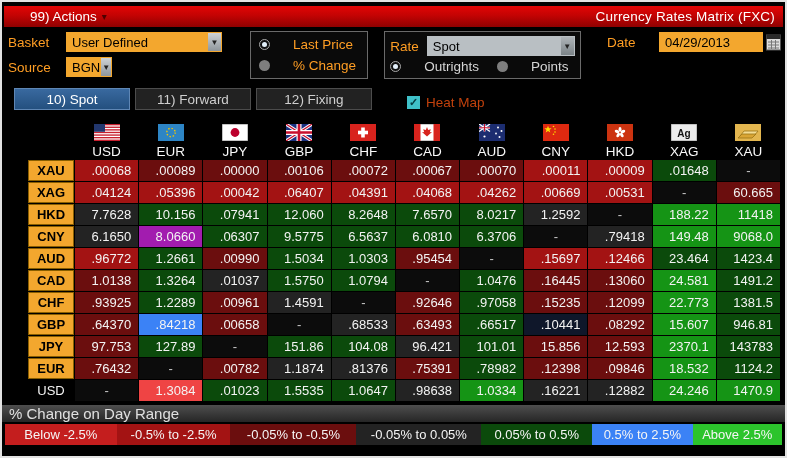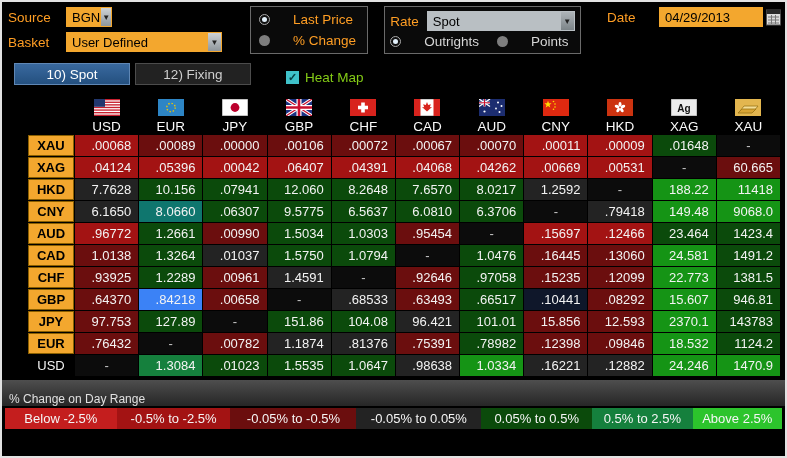--- a/index.html
+++ b/index.html
@@ -60,21 +60,21 @@
   .tab{
     width:116px; height:22px; margin-right:5px; background:#222;
     border:1px solid #4c4c4c; color:#cfcfcf; font-size:13.5px;
     display:flex; align-items:center; justify-content:center; cursor:default;
   }
   .tab.selected{ background:linear-gradient(180deg,#39699f,#24507f); border-color:#5f87b5; color:#fff; }
   .heatmap-toggle{ display:flex; align-items:center; gap:6px; margin-left:30px; }
   .checkbox{ width:13px; height:13px; background:#3fc1c9; color:#073; font-size:11px;
     line-height:13px; text-align:center; font-weight:bold; }
   .checkbox::after{ content:"✓"; color:#064045; }
-  .hm-label{ color:#84cc16; font-size:13.5px; }
+  .hm-label{ color:#c2410c; font-size:13.5px; }
   
   .matrix{
     margin:3px 5px 0 26px;
     display:grid;
     grid-template-columns:46px repeat(11, 1fr);
     grid-template-rows:46px repeat(11, 21px);
     gap:1px;
   }
   .corner{ background:#000; }
   .col-head{ display:flex; flex-direction:column; align-items:center; justify-content:flex-end; gap:3px; background:#000; }
@@ -86,48 +86,55 @@
     font-size:13px; font-weight:600; display:flex; align-items:center; justify-content:center;
   }
   .rowlab.plain{ background:#000; border-color:transparent; color:#f2f2f2; font-weight:400; }
   .cell{
     color:#f3f3f3; font-size:13px; display:flex; align-items:center; justify-content:flex-end;
     padding-right:7px; white-space:nowrap; overflow:hidden;
   }
   .cell.dash{ justify-content:center; padding-right:0; color:#c9c9c9; }
   
   .legend-header{
-    margin-top:4px; height:26px; background:linear-gradient(180deg,#4e4e4e,#262626);
-    color:#e0e0e0; font-size:12px; display:flex; align-items:flex-end; padding-left:7px;
+    margin-top:4px; height:17px; background:linear-gradient(180deg,#4e4e4e,#262626);
+    color:#e0e0e0; font-size:15px; display:flex; align-items:flex-start; padding-left:7px;
   }
   .legend{ margin:2px 3px 0 3px; height:21px; display:flex; }
   .legseg{
     display:flex; align-items:center; justify-content:center;
     color:#f5f5f5; font-size:13px; white-space:nowrap;
   }
 </style>
 </head>
 <body>
 
 <div class="window">
 
+  <div class="titlebar">
+    <div class="actions">
+      <span>99) Actions</span>
+      <span class="caret">▾</span>
+    </div>
+    <div class="tb-title">Currency Rates Matrix (FXC)</div>
+  </div>
 
   <div class="controls">
     <div class="ctl-col">
+      <div class="ctl-row">
+        <span class="ctl-label">Basket</span>
+        <div class="field f-basket">
+          <span class="val">User Defined</span>
+          <span class="dd-arrow"></span>
+        </div>
+      </div>
       <div class="ctl-row">
         <span class="ctl-label">Source</span>
         <div class="field f-source">
           <span class="val">BGN</span>
-          <span class="dd-arrow"></span>
-        </div>
-      </div>
-      <div class="ctl-row">
-        <span class="ctl-label">Basket</span>
-        <div class="field f-basket">
-          <span class="val">User Defined</span>
           <span class="dd-arrow"></span>
         </div>
       </div>
     </div>
 
     <div class="groupbox pricebox">
       <div class="radio-row">
         <span class="radio sel"></span>
         <span class="rlabel orange">Last Price</span>
       </div>
@@ -174,20 +181,21 @@
               <line x1="9.5" y1="6" x2="9.5" y2="15"></line>
             </g>
           </svg>
       </span>
     </div>
   </div>
 
   <div class="tab-row">
 
     <div class="tab selected">10) Spot</div>
+      <div class="tab">11) Forward</div>
       <div class="tab">12) Fixing</div>
       <div class="heatmap-toggle">
       <span class="checkbox"></span>
       <span class="hm-label">Heat Map</span>
     </div>
   </div>
 
   <div class="matrix">
       <div class="corner"></div>
       <div class="col-head">
@@ -359,21 +367,21 @@
       <div class="cell" style="background: rgb(11, 74, 11);">12.060</div>
       <div class="cell" style="background: rgb(11, 74, 11);">8.2648</div>
       <div class="cell" style="background: rgb(11, 74, 11);">7.6570</div>
       <div class="cell" style="background: rgb(11, 74, 11);">8.0217</div>
       <div class="cell" style="background: rgb(35, 35, 35);">1.2592</div>
       <div class="cell dash" style="background: rgb(12, 12, 12);">-</div>
       <div class="cell" style="background: rgb(21, 148, 21);">188.22</div>
       <div class="cell" style="background: rgb(21, 148, 21);">11418</div>
       <div class="rowlab">CNY</div>
       <div class="cell" style="background: rgb(35, 35, 35);">6.1650</div>
-      <div class="cell" style="background: #0f766e;">8.0660</div>
+      <div class="cell" style="background: #a21caf;">8.0660</div>
       <div class="cell" style="background: rgb(11, 74, 11);">.06307</div>
       <div class="cell" style="background: rgb(11, 74, 11);">9.5775</div>
       <div class="cell" style="background: rgb(11, 74, 11);">6.5637</div>
       <div class="cell" style="background: rgb(11, 74, 11);">6.0810</div>
       <div class="cell" style="background: rgb(11, 74, 11);">6.3706</div>
       <div class="cell dash" style="background: rgb(12, 12, 12);">-</div>
       <div class="cell" style="background: rgb(35, 35, 35);">.79418</div>
       <div class="cell" style="background: rgb(21, 148, 21);">149.48</div>
       <div class="cell" style="background: rgb(21, 148, 21);">9068.0</div>
       <div class="rowlab">AUD</div>
@@ -443,38 +451,38 @@
       <div class="cell" style="background: rgb(35, 35, 35);">1.1874</div>
       <div class="cell" style="background: rgb(35, 35, 35);">.81376</div>
       <div class="cell" style="background: rgb(107, 14, 14);">.75391</div>
       <div class="cell" style="background: rgb(11, 74, 11);">.78982</div>
       <div class="cell" style="background: rgb(107, 14, 14);">.12398</div>
       <div class="cell" style="background: rgb(107, 14, 14);">.09846</div>
       <div class="cell" style="background: rgb(21, 148, 21);">18.532</div>
       <div class="cell" style="background: rgb(11, 74, 11);">1124.2</div>
       <div class="rowlab plain">USD</div>
       <div class="cell dash" style="background: rgb(12, 12, 12);">-</div>
-      <div class="cell" style="background: #15803d;">1.3084</div>
+      <div class="cell" style="background: #ef4444;">1.3084</div>
       <div class="cell" style="background: rgb(11, 74, 11);">.01023</div>
       <div class="cell" style="background: rgb(11, 74, 11);">1.5535</div>
       <div class="cell" style="background: rgb(11, 74, 11);">1.0647</div>
       <div class="cell" style="background: rgb(35, 35, 35);">.98638</div>
       <div class="cell" style="background: rgb(21, 148, 21);">1.0334</div>
       <div class="cell" style="background: rgb(35, 35, 35);">.16221</div>
       <div class="cell" style="background: rgb(35, 35, 35);">.12882</div>
       <div class="cell" style="background: rgb(21, 148, 21);">24.246</div>
       <div class="cell" style="background: rgb(21, 148, 21);">1470.9</div>
     </div>
 
   <div class="legend-header">
     <span>% Change on Day Range</span>
   </div>
   <div class="legend">
       <div class="legseg" style="background: rgb(196, 30, 30); flex-grow: 110; flex-basis: 0px;">Below -2.5%</div>
       <div class="legseg" style="background: rgb(163, 19, 19); flex-grow: 112; flex-basis: 0px;">-0.5% to -2.5%</div>
       <div class="legseg" style="background: rgb(107, 14, 14); flex-grow: 124; flex-basis: 0px;">-0.05% to -0.5%</div>
       <div class="legseg" style="background: rgb(35, 35, 35); flex-grow: 123; flex-basis: 0px;">-0.05% to 0.05%</div>
       <div class="legseg" style="background: rgb(11, 74, 11); flex-grow: 109; flex-basis: 0px;">0.05% to 0.5%</div>
-      <div class="legseg" style="background: #15803d; flex-grow: 99; flex-basis: 0px;">0.5% to 2.5%</div>
+      <div class="legseg" style="background: #3b82f6; flex-grow: 99; flex-basis: 0px;">0.5% to 2.5%</div>
       <div class="legseg" style="background: rgb(44, 196, 44); flex-grow: 88; flex-basis: 0px;">Above 2.5%</div>
     </div>
 
 </div>
 
 </body></html>

